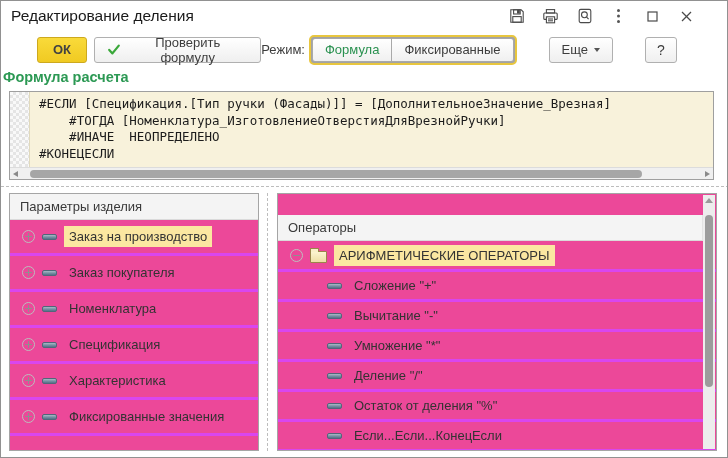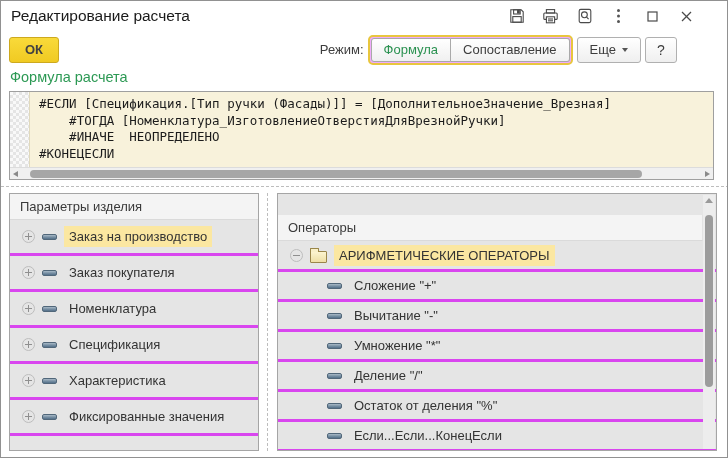--- a/index.html
+++ b/index.html
@@ -17,42 +17,42 @@
   .title { font-size:15.5px; color:#1a1a1a; }
   .tb-icons { margin-left:auto; display:flex; align-items:center; gap:17px; margin-right:22px; }
   .tb-icons .tbi { width:17px; height:17px; display:inline-flex; align-items:center; justify-content:center; cursor:default; }
   
   .toolbar { position:absolute; top:32px; left:0; right:0; height:33px; display:flex; align-items:center; padding:0 8px; }
   .btn {
     height:26px; border:1px solid #b0b0b0; border-radius:3px;
     background:linear-gradient(#ffffff,#efefef);
     font-family:"Liberation Sans", sans-serif;
     font-size:13px; color:#3d3d3d; padding:0 12px; display:inline-flex;
-    align-items:center; justify-content:center; gap:6px; cursor:default;
+    align-items:center; justify-content:center; gap:6px; cursor:default;margin-left:28px;
   }
   .btn.ok {
     background:linear-gradient(#f9da3a,#f0ca22);
     border:1px solid #cda91e; font-weight:bold; color:#424242; padding:0 15px;
   }
   .btn.check { margin-left:7px; }
   .right-group { margin-left:auto; margin-right:42px; display:flex; align-items:center; gap:4px; }
   .mode-label { font-size:13px; color:#3d3d3d; }
-  .segmented { border:2px solid #e8c63e; border-radius:5px; background:#f0abfc; display:flex; padding:1px; }
+  .segmented { border:2px solid #e8c63e; border-radius:5px; background:#a3a3a3; display:flex; padding:1px; }
   .seg {
     height:24px; padding:0 12px; border:1px solid #a9a9a9;
     background:linear-gradient(#ffffff,#f0f0f0); font-family:"Liberation Sans", sans-serif;
     font-size:13px; color:#3d3d3d; cursor:default;
   }
   .seg:first-child { border-radius:3px 0 0 3px; }
   .seg:last-child { border-radius:0 3px 3px 0; border-left:none; }
   .seg.active { color:#2a9150; }
   .caret { width:0; height:0; border-left:3.5px solid transparent; border-right:3.5px solid transparent; border-top:4px solid #555; margin-top:1px; }
   .btn.help { width:32px; padding:0; font-size:14px; }
   
-  .section-label { position:absolute; top:68px; left:9px; font-size:14.5px; color:#2c9954; }
+  .section-label { position:absolute; top:68px; left:2px; font-size:14.5px; color:#2c9954;font-weight:bold; }
   .code-area {
     position:absolute; top:90px; left:8px; width:705px; height:89px;
     border:1px solid #9f9f9f; background:#f8f2db;
   }
   .gutter {
     position:absolute; left:0; top:0; bottom:12px; width:20px;
     background-color:#f9f9f9;
     background-image:
       linear-gradient(45deg,#e5e5e5 25%,transparent 25%,transparent 75%,#e5e5e5 75%),
       linear-gradient(45deg,#e5e5e5 25%,transparent 25%,transparent 75%,#e5e5e5 75%);
@@ -69,21 +69,21 @@
   .hs-arrow { width:12px; height:12px; position:relative; flex:none; }
   .hs-arrow::before { content:''; position:absolute; top:3px; }
   .hs-arrow.left::before { left:3px; border-top:3.5px solid transparent; border-bottom:3.5px solid transparent; border-right:5px solid #8a8a8a; }
   .hs-arrow.right::before { left:4px; border-top:3.5px solid transparent; border-bottom:3.5px solid transparent; border-left:5px solid #8a8a8a; }
   .hs-track { flex:1; height:8px; position:relative; }
   .hs-thumb { position:absolute; left:8px; top:0; width:612px; height:8px; background:#a6a6a6; border-radius:4px; }
   
   .hsplit { position:absolute; top:185px; left:0; width:728px; height:0; border-top:1px dashed #bdbdbd; }
   .vsplit { position:absolute; top:192px; left:266px; height:258px; width:0; border-left:1px dashed #bdbdbd; }
   
-  .panel { position:absolute; top:192px; height:258px; border:1px solid #a5a5a5; background:#e5e5e5; overflow:hidden; }
+  .panel { position:absolute; top:192px; height:258px; border:1px solid #a5a5a5; background:#ec4899; overflow:hidden; }
   .panel.left { left:8px; width:250px; }
   .panel.right { left:276px; width:440px; }
   .panel-header {
     height:26px; background:#f4f4f4; border-bottom:1px solid #dadada;
     display:flex; align-items:center; padding:0 10px; font-size:13px; color:#3a3a3a;
   }
   .panel.right .panel-header { margin-right:13px; border-right:1px solid #e3e3e3;margin-top:21px; }
   .row { display:flex; align-items:center; border-bottom:3px solid #d946ef; padding-left:12px; }
   .panel.left .row { height:36px; }
   .panel.right .row { height:30px;text-align:right; }
@@ -110,21 +110,21 @@
   
   .vscroll { position:absolute; top:1px; right:1px; bottom:1px; width:12px; background:#ededed; }
   .vs-up { position:absolute; top:3px; left:2px; width:0; height:0; border-left:4px solid transparent; border-right:4px solid transparent; border-bottom:5px solid #9a9a9a; }
   .vs-thumb { position:absolute; top:20px; left:2px; width:8px; height:172px; background:#9c9c9c; border-radius:4px; }
   svg { display:block; }
 </style>
 </head>
 <body>
 
 <div class="titlebar">
-  <div class="title">Редактирование расчета</div>
+  <div class="title">Редактирование деления</div>
   <div class="tb-icons">
     <span class="tbi">
       <svg width="16" height="16" viewBox="0 0 16 16" fill="none" stroke="#4a4a4a" stroke-width="1.1">
         <path d="M1.8 1.8 h10.4 l2 2 v10.4 h-12.4 z"></path>
         <rect x="4.6" y="1.8" width="6.6" height="4.2"></rect>
         <rect x="8.6" y="2.6" width="1.6" height="2.4" fill="#4a4a4a"></rect>
         <rect x="3.8" y="8.6" width="8.4" height="5.6"></rect>
       </svg>
     </span>
     <span class="tbi">
@@ -159,25 +159,33 @@
       <svg width="15" height="15" viewBox="0 0 15 15" stroke="#4a4a4a" stroke-width="1.3">
         <line x1="3" y1="3" x2="12" y2="12"></line>
           <line x1="12" y1="3" x2="3" y2="12"></line>
       </svg>
     </span>
   </div>
 </div>
 
 <div class="toolbar">
   <button class="btn ok">ОК</button>
+  <button class="btn check">
+    <span>
+      <svg width="14" height="13" viewBox="0 0 16 15">
+        <path d="M2.5 8 L6.2 12 L13.5 3" stroke="#3aa83a" stroke-width="2.6" fill="none" stroke-linecap="round" stroke-linejoin="round"></path>
+      </svg>
+    </span>
+    <span>Проверить формулу</span>
+  </button>
   <div class="right-group">
     <span class="mode-label">Режим:</span>
     <div class="segmented">
       <button class="seg active">Формула</button>
-      <button class="seg">Сопоставление</button>
+      <button class="seg">Фиксированные</button>
     </div>
     <button class="btn more">
       <span>Еще</span>
       <span class="caret"></span>
     </button>
     <button class="btn help">?</button>
   </div>
 </div>
 
 <div class="section-label">Формула расчета</div>

